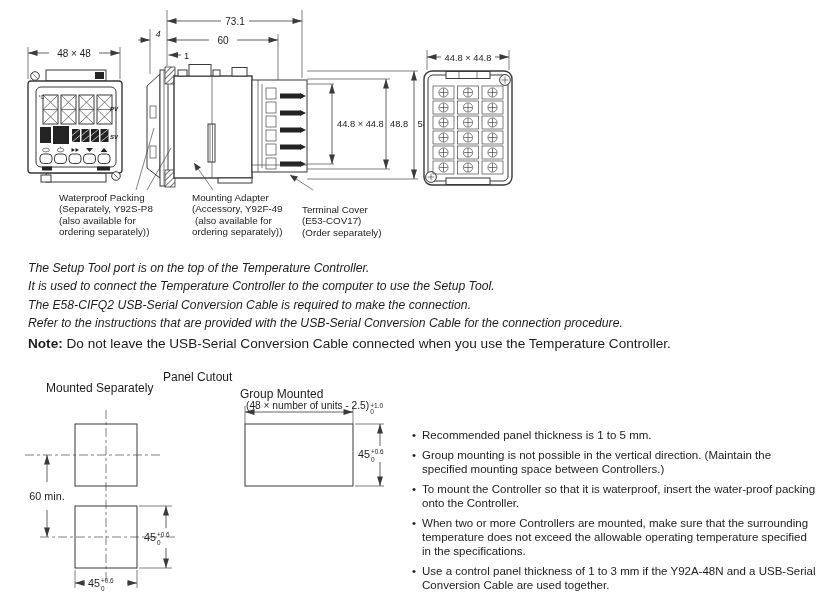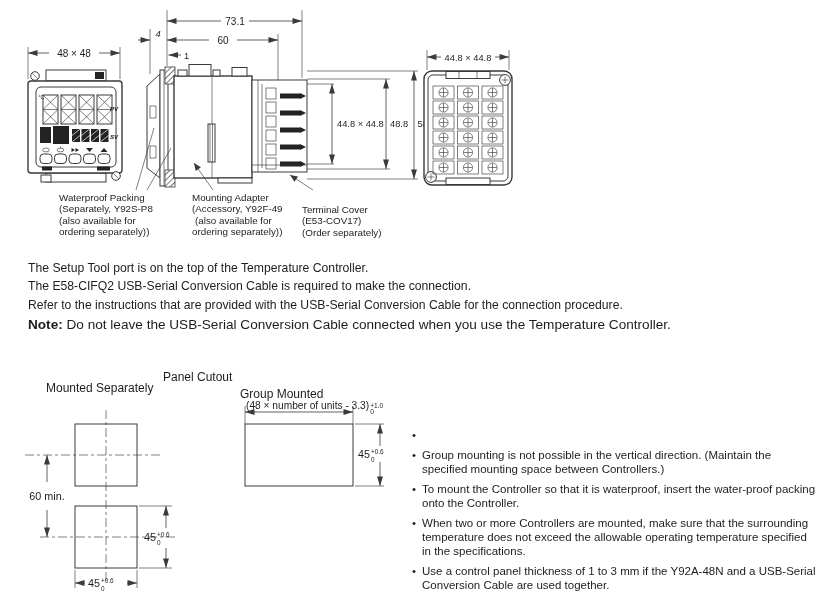--- a/index.html
+++ b/index.html
@@ -16,21 +16,21 @@
   .cl{fill:none;stroke:#3a3a3a;stroke-width:0.65;stroke-dasharray:9 3 3 3;}
   .t10{font-size:10px;}
   .t9{font-size:9.3px;}
   .t11{font-size:10.8px;}
   .t65{font-size:6.4px;}
   .t55{font-size:5.2px;}
   .t6pv{font-size:6px;font-weight:bold;font-style:italic;}
   .it{font-style:italic;}
   .mid{text-anchor:middle;}
   .callout{font-size:9.8px;line-height:11.3px;white-space:nowrap;}
-  .desc-line{font-size:12.2px;height:18.4px;white-space:nowrap;}
+  .desc-line{font-size:12.2px;height:18.4px;white-space:nowrap;font-style:italic;}
   .note-line{font-size:13.6px;white-space:nowrap;margin-top:1px;}
   .note-label{font-weight:bold;}
   .cut-head{font-size:12px;white-space:nowrap;}
   .formula{font-size:10.2px;white-space:nowrap;}
   .tolstack{display:inline-flex;flex-direction:column;font-size:6.6px;line-height:6.8px;
             vertical-align:1px;margin-left:1px;}
   .bullets{width:404px;font-size:11.5px;line-height:14px;}
   .bullet-item{display:flex;margin-bottom:6px;}
   .bullet-mark{margin-right:6px;}
 </style>
@@ -268,29 +268,30 @@
     <div>ordering separately))</div>
   </div>
   <div class="abs callout" style="left:302px;top:204px">
     <div>Terminal Cover</div>
     <div>(E53-COV17)</div>
     <div>(Order separately)</div>
   </div>
 
   <div class="abs" style="left:28px;top:261px">
     <div class="desc-line">The Setup Tool port is on the top of the Temperature Controller.</div>
+    <div class="desc-line">It is used to connect the Temperature Controller to the computer to use the Setup Tool.</div>
     <div class="desc-line">The E58-CIFQ2 USB-Serial Conversion Cable is required to make the connection.</div>
     <div class="desc-line">Refer to the instructions that are provided with the USB-Serial Conversion Cable for the connection procedure.</div>
     <div class="note-line"><span class="note-label">Note:</span><span> Do not leave the USB-Serial Conversion Cable connected when you use the Temperature Controller.</span></div>
   </div>
 
   <div class="abs cut-head" style="left:163px;top:370px">Panel Cutout</div>
   <div class="abs cut-head" style="left:46px;top:381px">Mounted Separately</div>
   <div class="abs cut-head" style="left:240px;top:386.5px">Group Mounted</div>
-  <div class="abs formula" style="left:246px;top:399.5px"><span>(48 × number of units - 3.3)</span><span class="tolstack">
+  <div class="abs formula" style="left:246px;top:399.5px"><span>(48 × number of units - 2.5)</span><span class="tolstack">
         <span>+1.0</span>
         <span>0</span>
       </span></div>
 
   <svg class="abs" style="left:0;top:358px" width="420" height="252" viewBox="0 0 420 252">
     <defs>
       <marker id="arw2" markerWidth="11" markerHeight="8" refX="10" refY="4" orient="auto-start-reverse" markerUnits="userSpaceOnUse">
         <path d="M0.5,1 L10,4 L0.5,7 Z" fill="#3a3a3a"></path>
       </marker>
     </defs>
@@ -337,20 +338,21 @@
         <text x="358" y="100" class="t11">45</text>
         <text x="371" y="96" class="t65">+0.6</text>
         <text x="371" y="104" class="t65">0</text>
       </g>
     </g>
   </svg>
 
   <div class="abs bullets" style="left:412px;top:428px">
     <div class="bullet-item">
       <span class="bullet-mark">•</span>
+      <span>Recommended panel thickness is 1 to 5 mm.</span>
     </div>
     <div class="bullet-item">
       <span class="bullet-mark">•</span>
       <span>Group mounting is not possible in the vertical direction. (Maintain the specified mounting space between Controllers.)</span>
     </div>
     <div class="bullet-item">
       <span class="bullet-mark">•</span>
       <span>To mount the Controller so that it is waterproof, insert the water-proof packing onto the Controller.</span>
     </div>
     <div class="bullet-item">

